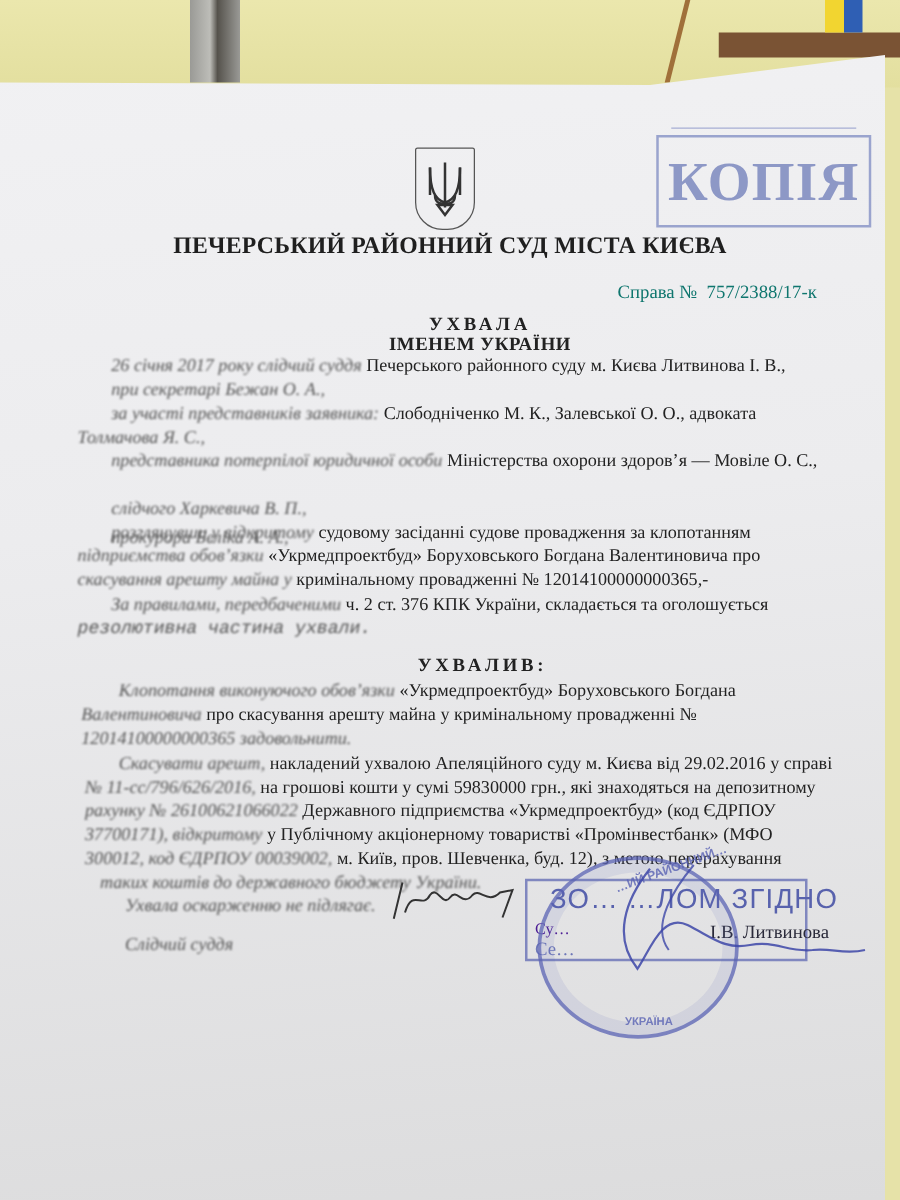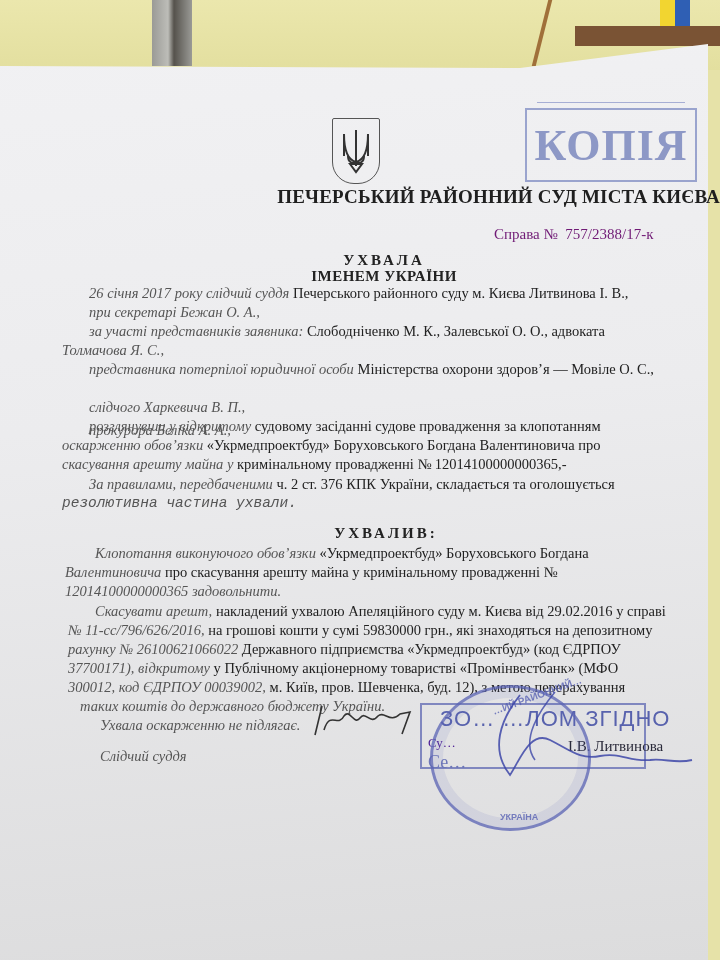--- a/index.html
+++ b/index.html
@@ -28,44 +28,44 @@
     margin-top: 46px;
   }
   .stamp-copy::before { content:""; position:absolute; left:10px; right:10px; top:-8px; border-top:1px solid #9aa3cf; }
   .trident {
     position: absolute; left: 332px; top: 118px; width: 46px; height: 64px;
     border: 1.5px solid #555; border-radius: 2px 2px 22px 22px;
     display:flex; align-items:center; justify-content:center;
   }
   .trident svg { width: 36px; height: 50px; }
   .court-title {
-    position: absolute; left: 0; width: 720px; top: 186px; text-align: right;
+    position: absolute; left: 0; width: 720px; top: 186px; text-align: center;
     font-size: 19px; font-weight: bold; color: #1f1f1f; letter-spacing: 0.2px;
   }
-  .case-no { position: absolute; left: 494px; top: 226px; font-size: 15px; color: #701a75; }
+  .case-no { position: absolute; left: 494px; top: 226px; font-size: 15px; color: #0f766e; }
   .heading { position: absolute; left: 0; width: 720px; text-align: center; font-weight: bold; color: #222; font-size: 15px; }
   .h-ukhvala { top: 252px; letter-spacing: 3px; left: 24px; }
   .h-imenem { top: 268px; left: 24px; letter-spacing: 0.5px; }
   .line { position: absolute; font-size: 14.5px; color: #222; white-space: nowrap; }
   .blur { color: #555; filter: blur(0.7px); font-style: italic; }
   .h-ukhvalyv { top: 525px; letter-spacing: 3px; left: 26px; }
   .seal {
     position: absolute; left: 430px; top: 685px; width: 155px; height: 140px;
     border-radius: 50%; border: 3px solid #5a63b4; opacity: 0.75;
     box-shadow: inset 0 0 0 10px rgba(90,99,180,0.15);
   }
   .seal-text-top { position:absolute; left: 490px; top: 690px; color:#5a63b4; font-size: 10px; transform: rotate(-20deg); font-family:"Liberation Sans",sans-serif; font-weight:bold; opacity:.8;}
   .seal-text-bot { position:absolute; left: 500px; top: 812px; color:#5a63b4; font-size: 9px; font-family:"Liberation Sans",sans-serif; font-weight:bold; opacity:.8;}
   .stamp-true {
     position: absolute; left: 420px; top: 703px; width: 222px; height: 62px;
     border: 2px solid #6e77b8; opacity: 0.85;
   }
   .stamp-true-title { position:absolute; left: 440px; top: 706px; color: #5862ad; font-size: 22px; font-family: "Liberation Sans", sans-serif; letter-spacing: 1px; }
   .stamp-true-l1 { position:absolute; left: 428px; top: 735px; color:#4c1d95; font-size: 13px; }
-  .stamp-true-l2 { position:absolute; left: 428px; top: 752px; color:#6e77b8; font-size: 18px; }
+  .stamp-true-l2 { position:absolute; left: 428px; top: 752px; color:#6e77b8; font-size: 15px; }
   .judge-name { position:absolute; left: 568px; top: 738px; color:#2a2a3a; font-size: 15px; }
   .sig1 { position:absolute; left: 310px; top: 700px; width: 120px; height: 40px; }
   .sig2 { position:absolute; left: 460px; top: 690px; width: 250px; height: 95px; }
 </style>
 </head>
 <body>
 
 <div class="wall"></div>
 <div class="door"></div>
 <div class="stick"></div>
@@ -97,21 +97,21 @@
 <div class="heading h-imenem">ІМЕНЕМ  УКРАЇНИ</div>
 
 <div class="line" style="left:89px;top:285px;"><span class="blur">26 січня 2017 року слідчий суддя</span><span> Печерського районного суду м. Києва Литвинова І. В.,</span></div>
 <div class="line" style="left:89px;top:304px;"><span class="blur">при секретарі Бежан О. А.,</span><span></span></div>
 <div class="line" style="left:89px;top:323px;width:572px;"><span class="blur">за участі представників заявника:</span><span> Слободніченко М. К., Залевської О. О., адвоката</span></div>
 <div class="line" style="left:62px;top:342px;text-align:right;"><span class="blur">Толмачова Я. С.,</span><span></span></div>
 <div class="line" style="left:89px;top:361px;"><span class="blur">представника потерпілої юридичної особи</span><span> Міністерства охорони здоров’я — Мовіле О. С.,</span></div>
 <div class="line" style="left:89px;top:380px;margin-top:42px;"><span class="blur">прокурора Беліка А. А.,</span><span></span></div>
 <div class="line" style="left:89px;top:399px;"><span class="blur">слідчого Харкевича В. П.,</span><span></span></div>
 <div class="line" style="left:89px;top:418px;"><span class="blur">розглянувши у відкритому</span><span> судовому засіданні судове провадження за клопотанням</span></div>
-<div class="line" style="left:62px;top:437px;"><span class="blur">оскарженню обов’язки</span><span> «Укрмедпроектбуд» Боруховського Богдана Валентиновича про</span></div>
+<div class="line" style="left:62px;top:437px;"><span class="blur">підприємства обов’язки</span><span> «Укрмедпроектбуд» Боруховського Богдана Валентиновича про</span></div>
 <div class="line" style="left:62px;top:456px;"><span class="blur">скасування арешту майна у</span><span> кримінальному провадженні № 12014100000000365,-</span></div>
 
 <div class="line" style="left:89px;top:476px;"><span class="blur">За правилами, передбаченими</span><span> ч. 2 ст. 376 КПК України, складається та оголошується</span></div>
 <div class="line" style="left:62px;top:495px;font-family:Liberation Mono, monospace;"><span class="blur">резолютивна частина ухвали.</span><span></span></div>
 
 <div class="heading h-ukhvalyv">УХВАЛИВ:</div>
 
 <div class="line" style="left:95px;top:545px;"><span class="blur">Клопотання виконуючого обов’язки</span><span> «Укрмедпроектбуд» Боруховського Богдана</span></div>
 <div class="line" style="left:65px;top:564px;"><span class="blur">Валентиновича</span><span> про скасування арешту майна у кримінальному провадженні №</span></div>
 <div class="line" style="left:65px;top:583px;text-align:center;"><span class="blur">12014100000000365 задовольнити.</span><span></span></div>

